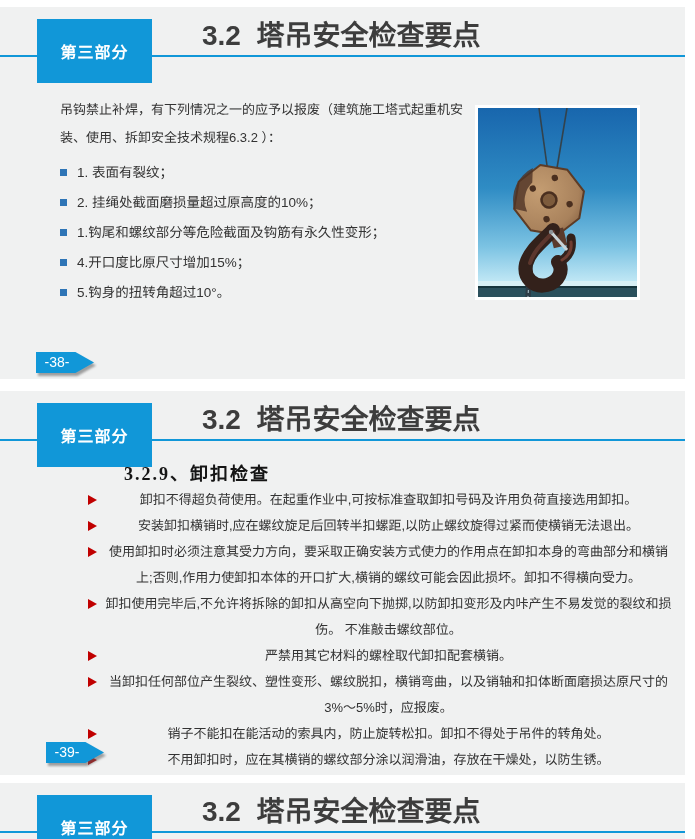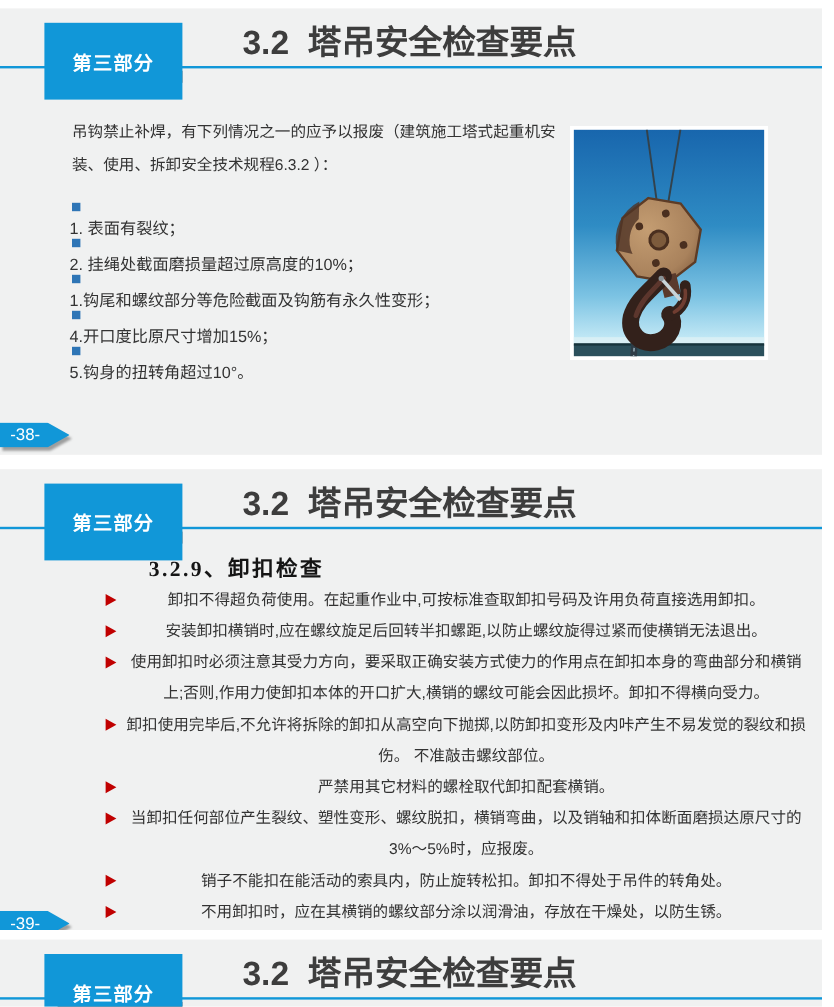--- a/index.html
+++ b/index.html
@@ -32,33 +32,33 @@
     display:flex;align-items:center;justify-content:center;z-index:2;
   }
   .hdr-title{
     position:absolute;left:202px;top:0;height:52px;display:flex;align-items:center;
     font-size:28px;font-weight:bold;color:var(--title-color);white-space:pre;
   }
 
   
   .intro{position:absolute;left:60px;top:89px;width:408px;font-size:13px;line-height:28px;color:var(--text-color);}
   .sq-list{position:absolute;left:58px;top:151px;width:412px;}
-  .sq-item{display:flex;height:30px;line-height:30px;font-size:13.5px;color:var(--text-color);flex-direction:column;}
+  .sq-item{display:flex;height:30px;line-height:30px;font-size:13.5px;color:var(--text-color);}
   .sq{flex:none;width:7px;height:7px;background:var(--bullet-blue);margin:11px 10px 0 2px;}
   .photo{position:absolute;left:475px;top:98px;width:165px;height:195px;background:#ffffff;padding:3px;}
   .photo svg{display:block;width:159px;height:189px;}
 
   
   .pennant-wrap{position:absolute;left:0;filter:drop-shadow(2px 3px 1px rgba(90,90,90,0.55));z-index:3;}
   .pw38{top:345px;}
-  .pw39{top:368px;}
+  .pw39{top:351px;padding-left:10px;}
   .pennant{
     width:58px;height:21px;background:var(--accent-blue);
     clip-path:polygon(0 0,68% 0,100% 50%,68% 100%,0 100%);
-    color:#ffffff;font-size:14px;line-height:21px;text-align:center;padding-right:16px;
+    color:#ffffff;font-size:14px;line-height:21px;text-align:center;padding-right:16px;margin-left:36px;
   }
 
   
   .sec-title{
     position:absolute;left:124px;top:68px;
     font-family:"Liberation Serif","DejaVu Serif",serif;
     font-weight:bold;font-size:18px;color:#151515;letter-spacing:2px;
   }
   .ar-list{position:absolute;left:88px;top:96px;width:584px;text-align:center;}
   .ar-item{position:relative;padding-left:17px;font-size:13px;line-height:26px;color:var(--text-color);}

